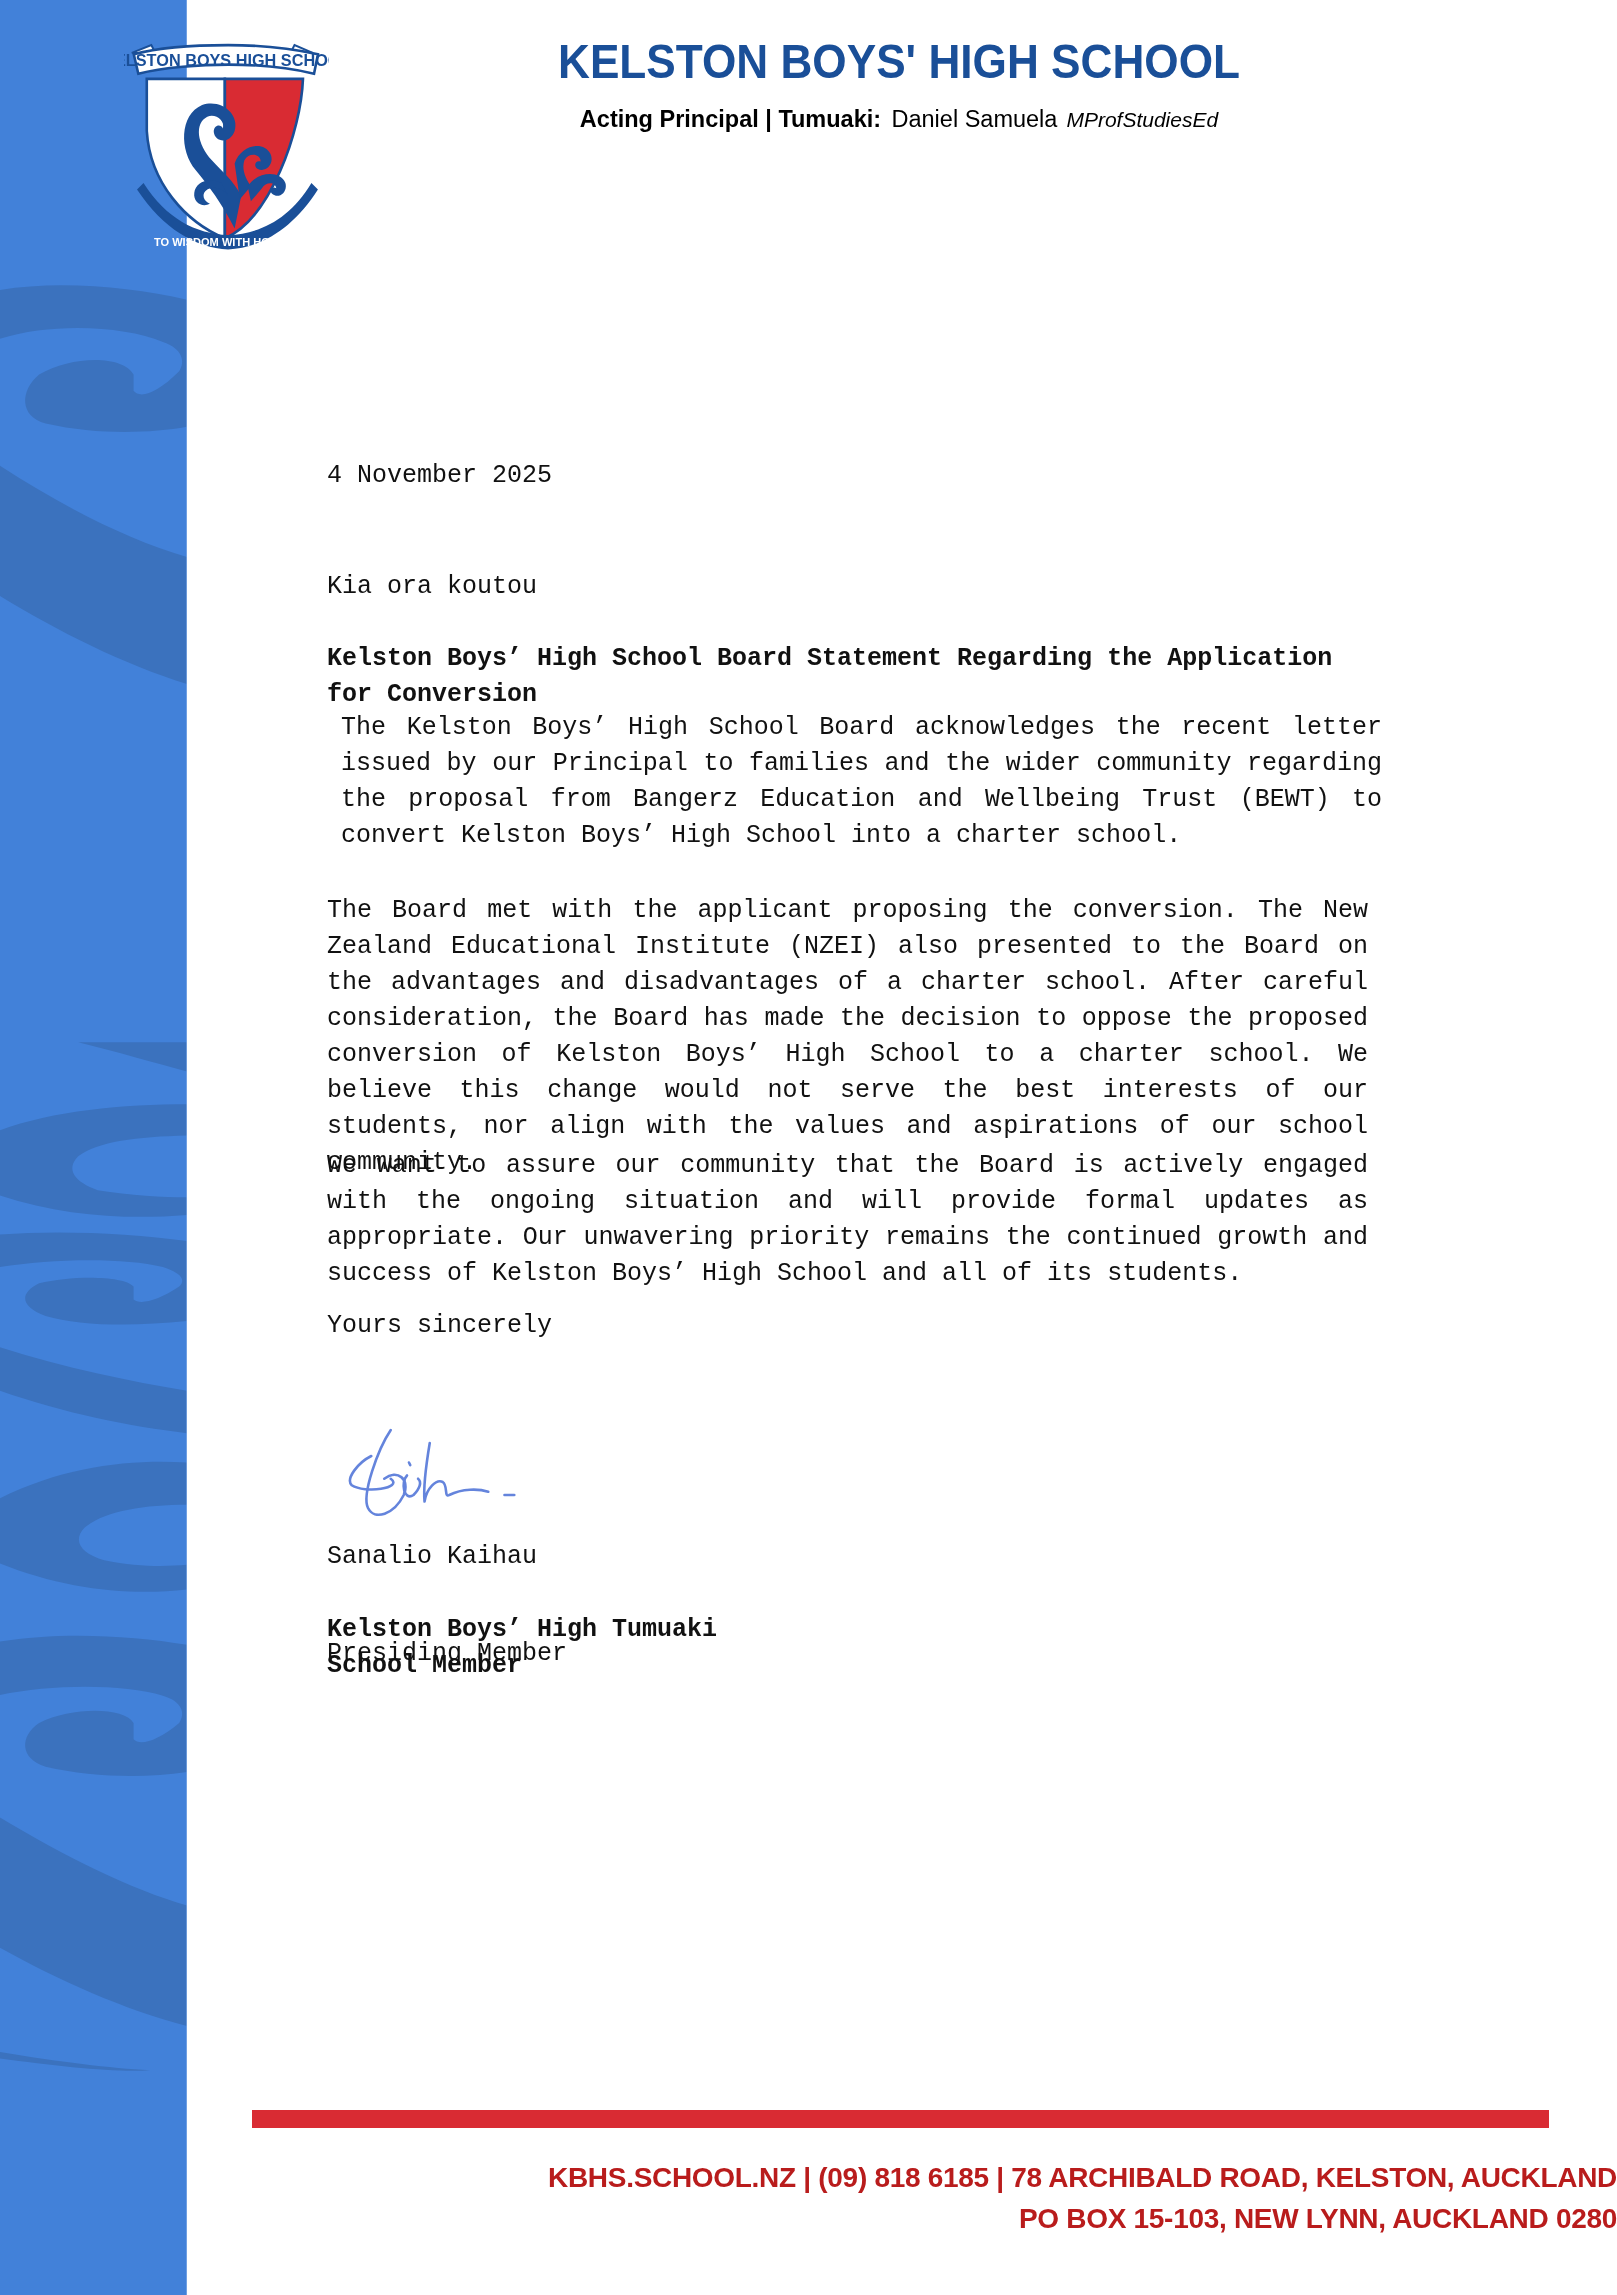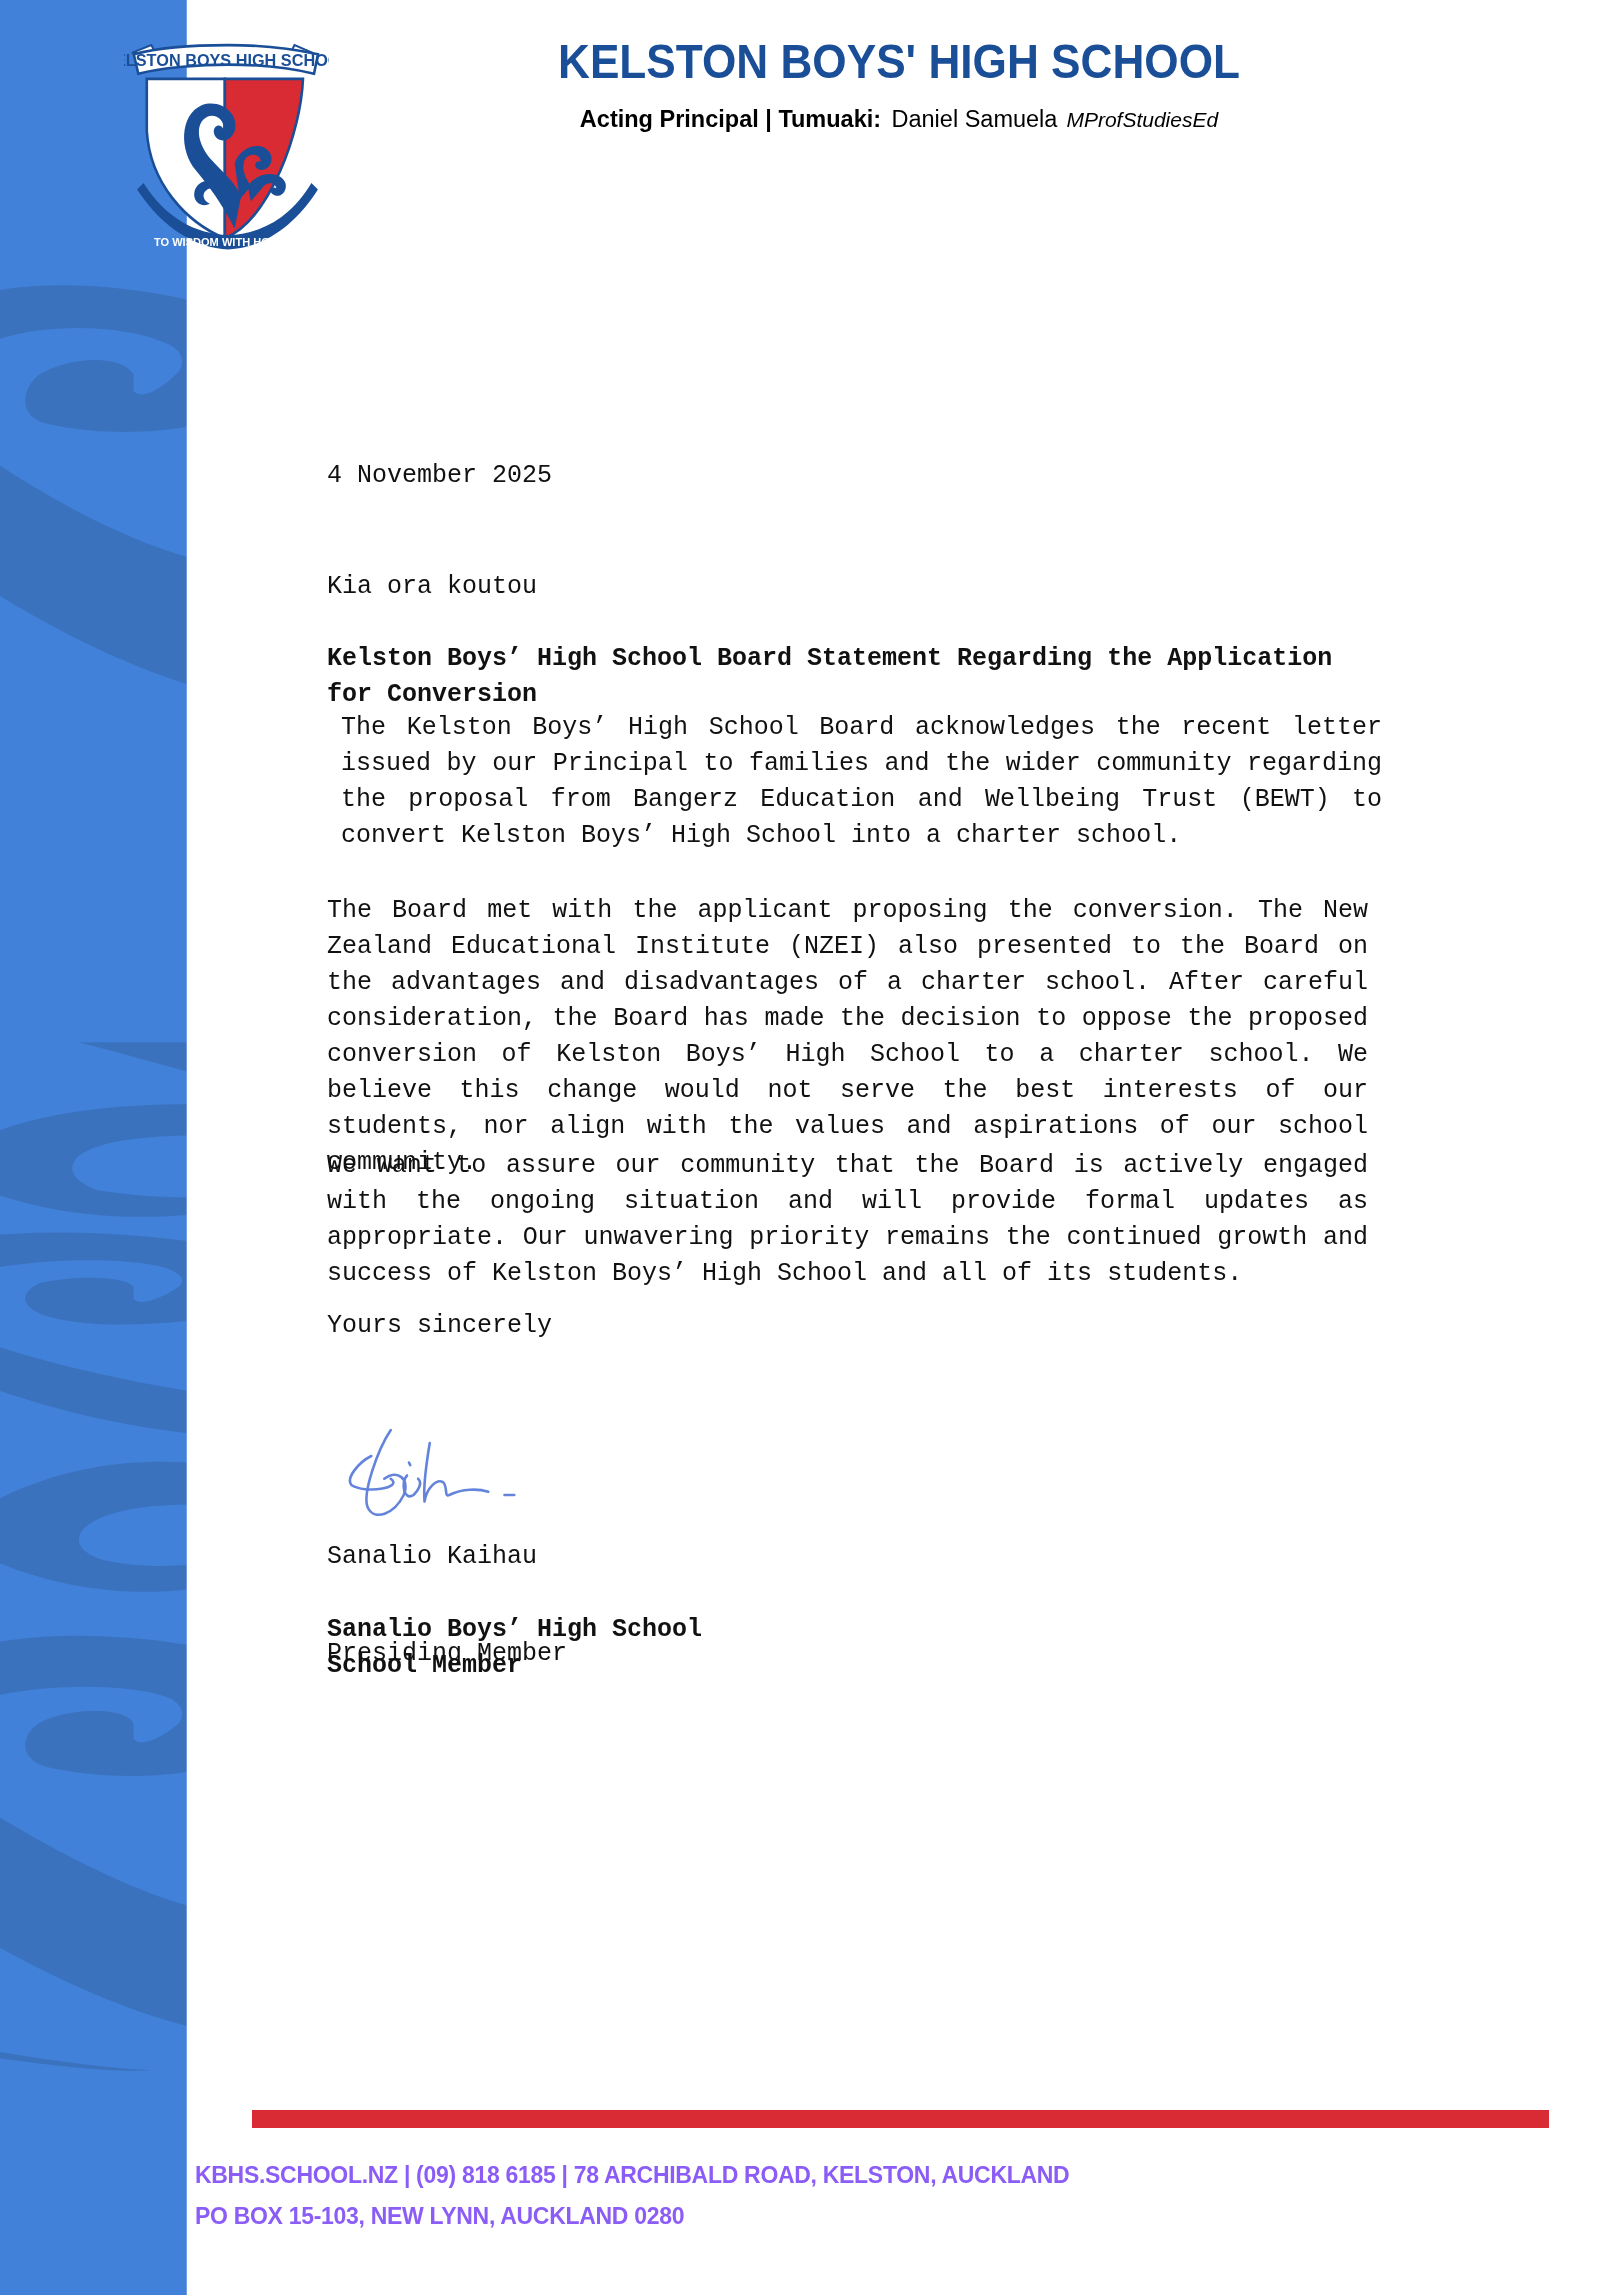--- a/index.html
+++ b/index.html
@@ -34,22 +34,22 @@
   .header-sub .name { margin-left:10.4px; }
 
   .text { position:absolute; left:327px; width:1041px; font-size:25px; line-height:36px;font-family:Liberation Mono, monospace; }
   .justify { text-align:justify; text-align-last:left; }
   .bold { font-weight:bold; }
 
   .signature { position:absolute; left:332px; top:1417px; width:215px; height:104px; }
 
   .red-bar { position:absolute; left:252px; top:2110px; width:1297px; height:18px; background:#d92b33; }
   .footer {
-    position:absolute; left:195px; width:1422px; text-align:left; color:#8b5cf6;
-    font-weight:bold; font-size:23px; letter-spacing:-0.3px;
+    position:absolute; left:195px; width:1422px; text-align:right; color:#b91c1c;
+    font-weight:bold; font-size:28px; letter-spacing:-0.3px;
   }
 </style>
 </head>
 <body>
 
 <div class="sidebar">
   <svg width="187" height="2295" viewBox="0 0 287 3523">
     <g fill="#3b72be">
 
       <path d="M0 445 C90 430 200 440 287 460 L287 655 C230 665 150 668 70 650 C30 640 30 600 60 575 C110 545 190 545 205 575 L205 600 C215 612 240 605 275 570 C285 555 280 535 250 525 C190 500 80 495 0 520 Z"></path>
@@ -122,19 +122,19 @@
       <path d="M115 90 C105 100 110 130 125 120 C135 110 138 100 132 95"></path>
       <path d="M118 70 L120 74"></path>
       <path d="M150 40 C145 70 140 110 142 130 C145 110 160 95 170 100 C178 105 172 125 180 120 C200 110 225 110 240 115"></path>
       <path d="M265 120 L280 120"></path>
     </g>
   </svg>
 </div>
 
 <div class="text" style="top:1539px;">Sanalio Kaihau</div>
 <div class="text" style="top:1636px;">Presiding Member</div>
-<div class="text bold" style="top:1612px;">Sanalio Boys’ High School</div>
+<div class="text bold" style="top:1612px;">Kelston Boys’ High Tumuaki</div>
 <div class="text bold" style="top:1648px;">School Member</div>
 
 <div class="red-bar"></div>
 <div class="footer" style="top:2162px;">KBHS.SCHOOL.NZ | (09) 818 6185 | 78 ARCHIBALD ROAD, KELSTON, AUCKLAND</div>
 <div class="footer" style="top:2203px;">PO BOX 15-103, NEW LYNN, AUCKLAND 0280</div>
 
 
 </body></html>

